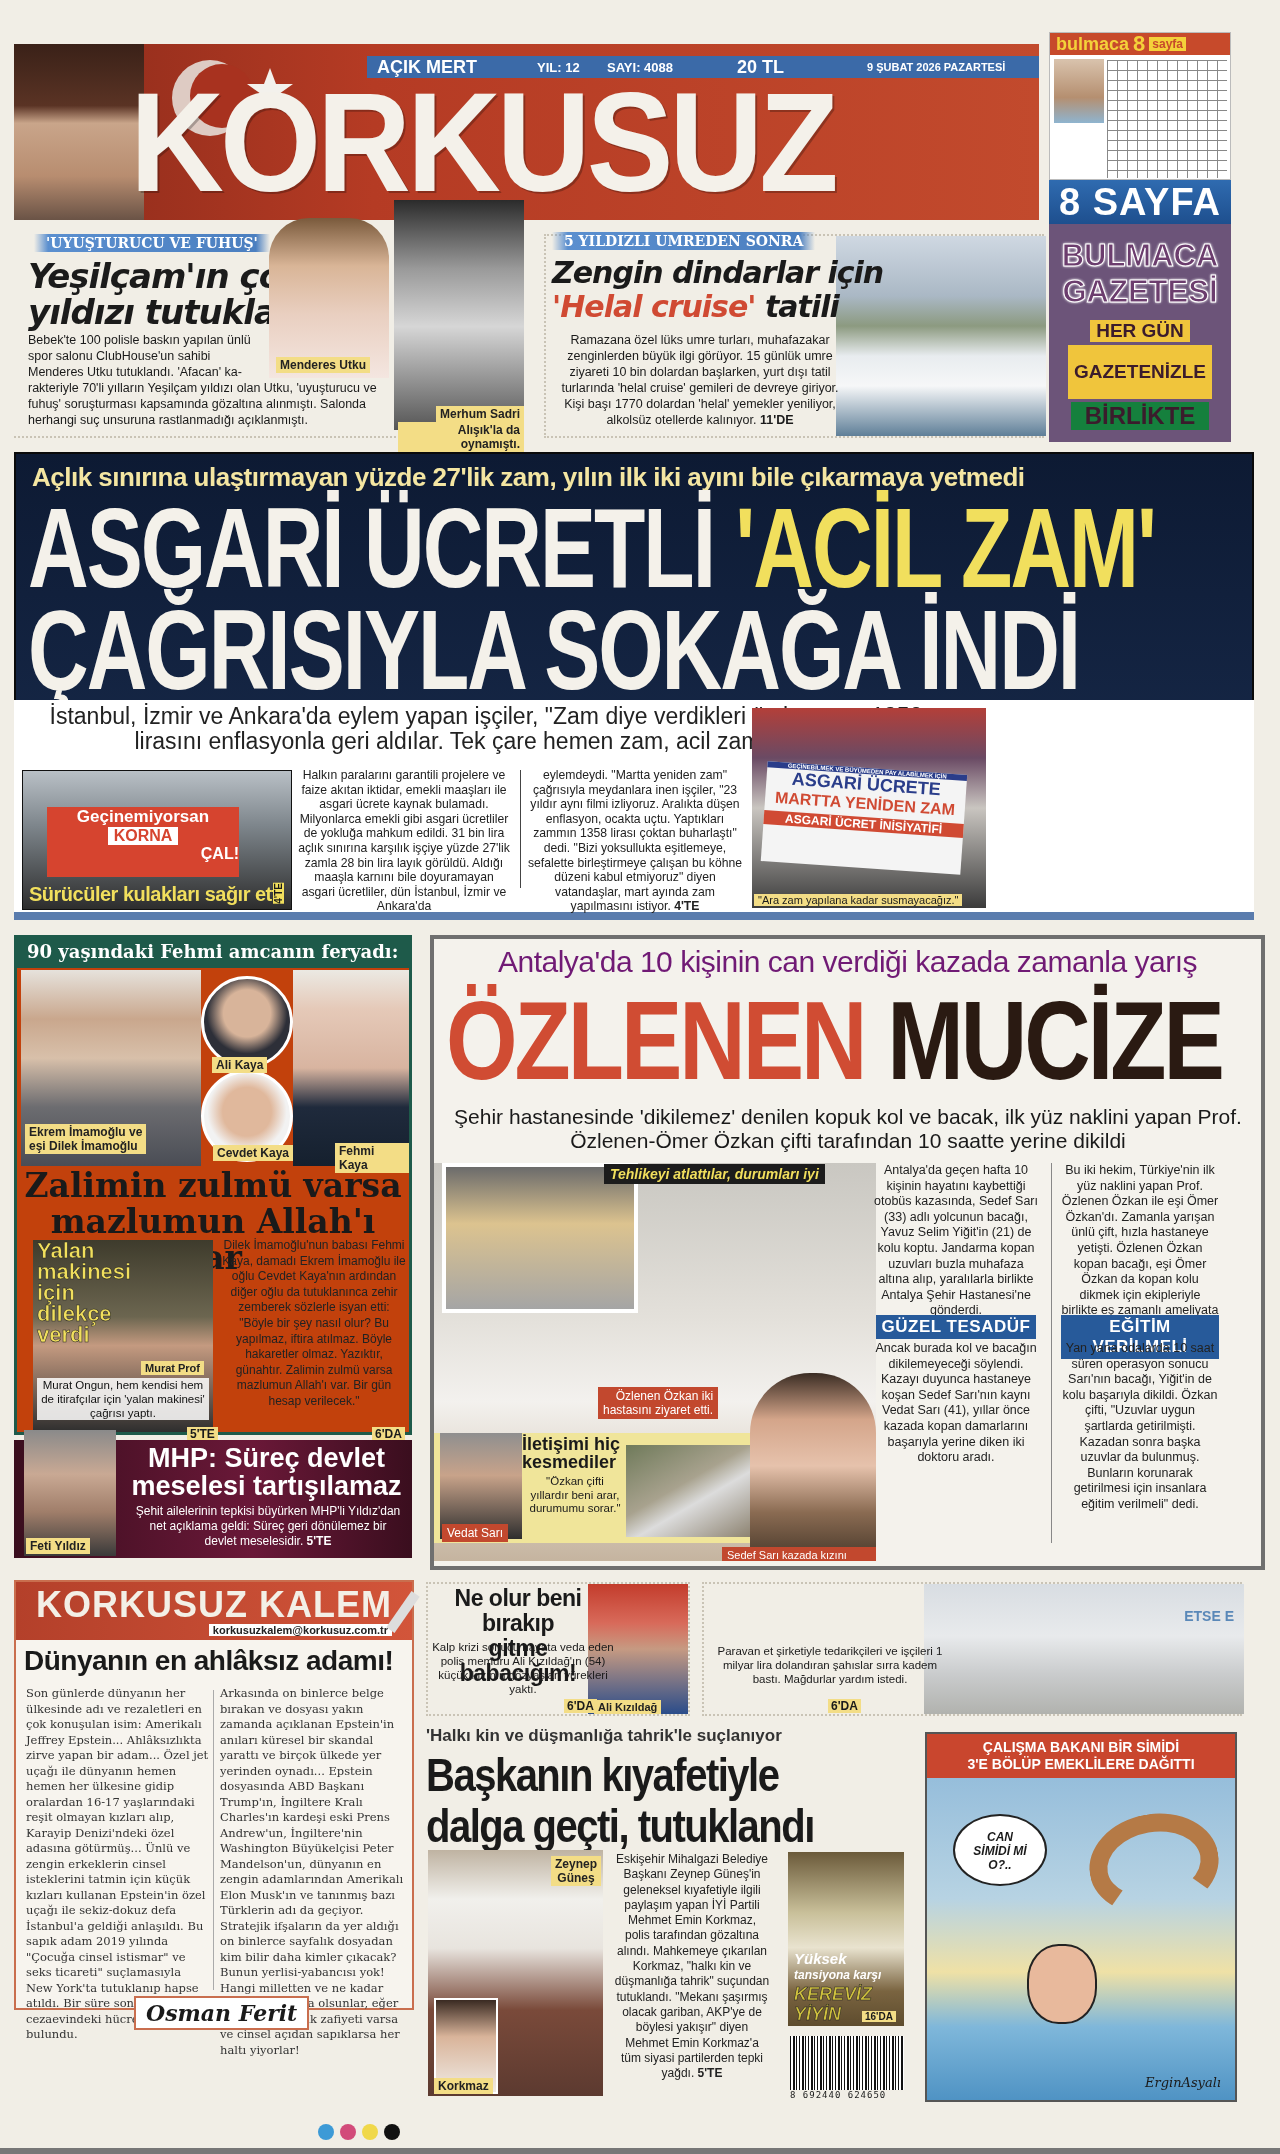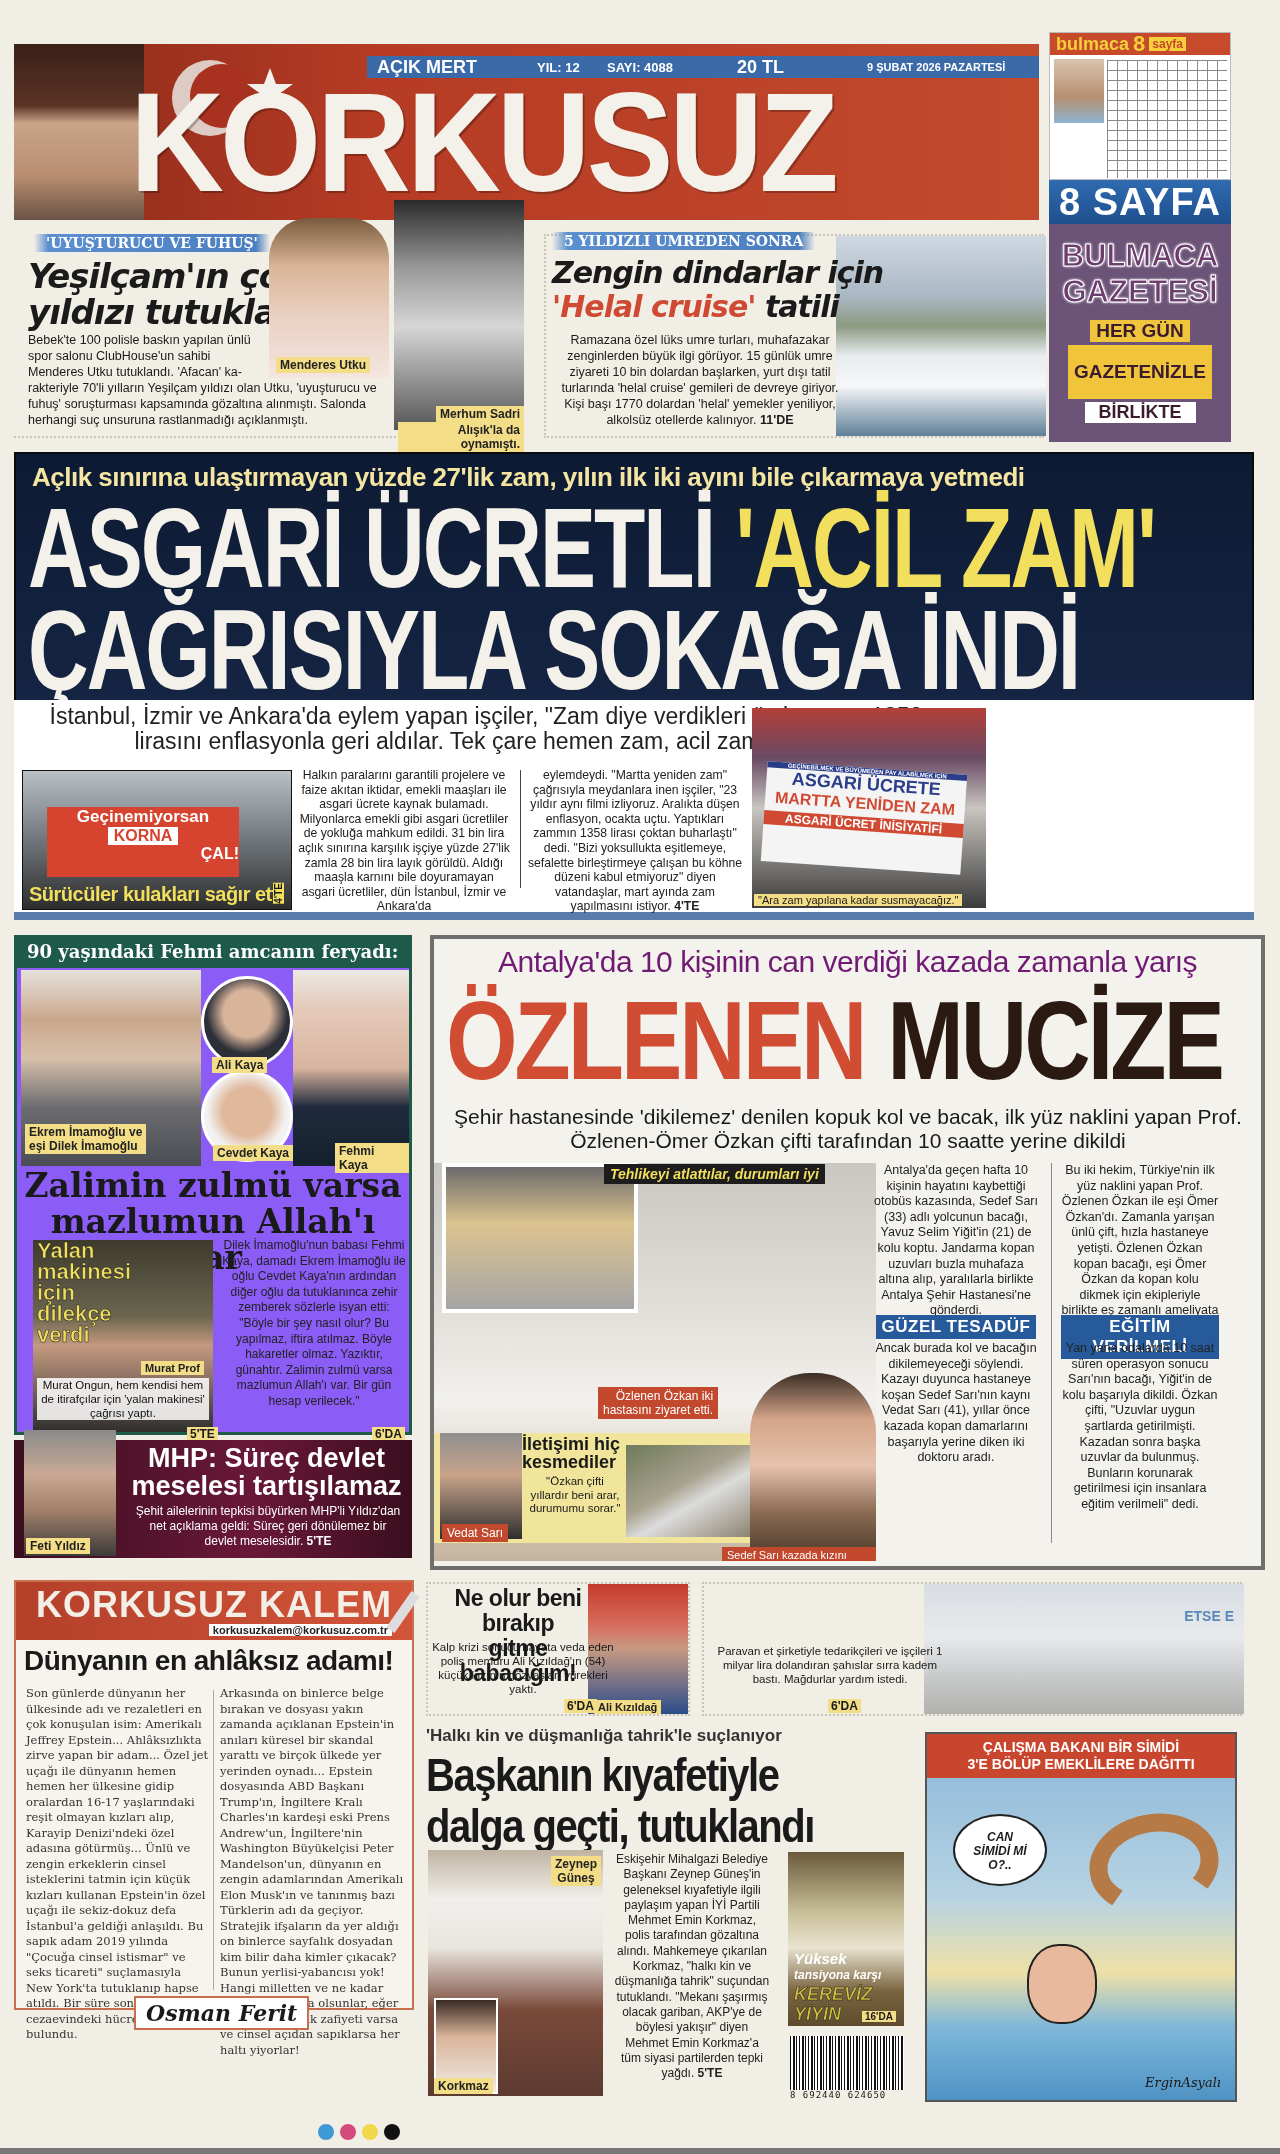--- a/index.html
+++ b/index.html
@@ -25,21 +25,21 @@
   #puzzle-panel { left: 1049px; top: 180px; width: 182px; height: 262px; background: #6c5479; }
 
   
   .kicker-blue { background: linear-gradient(90deg,transparent 0,#5b8fcf 6%,#4b7fc0 94%,transparent 100%); color:#fff; font-family: "DejaVu Serif",serif; font-weight:700; font-size: 14px; padding: 1px 12px; display:inline-block; }
   .headline-it { font-family: "DejaVu Sans", sans-serif; font-weight: 900; font-style: italic; letter-spacing: -1px; }
 
   #main-band { left: 14px; top: 452px; width: 1240px; height: 468px; background: linear-gradient(180deg,#0d1a33 0%,#152645 60%,#243a60 100%); border: 2px solid #0a0a0a; }
   .hugewhite { font-weight: 900; color: #f4f1ea; line-height: .9; letter-spacing: -2px; transform: scaleY(1.35); transform-origin: top left; white-space: nowrap; }
   #subband { left: 14px; top: 700px; width: 1240px; height: 220px; background: #fff; border-bottom: 8px solid #5a7cad; }
 
-  #fehmi-box { left: 14px; top: 935px; width: 398px; height: 500px; border: 3px solid #1e5a4a; background:#8b5cf6; }
+  #fehmi-box { left: 14px; top: 935px; width: 398px; height: 500px; border: 3px solid #1e5a4a; background:#c2410c; }
   #mhp-box { left: 14px; top: 1440px; width: 398px; height: 118px; background: linear-gradient(90deg,#3a0e1e,#6a1838 60%,#3a0e1e); }
 
   #antalya-box { left: 430px; top: 935px; width: 835px; height: 635px; border: 4px solid #6f6f6f; background: #f4f2ec; }
   .bluebar { background: #275a9a; color: #fff; font-weight: 700; font-size: 17px; text-align:center; padding: 2px 0; letter-spacing: .5px; }
   .col-text { font-size: 12.5px; line-height: 15.6px; text-align: center; color:#222; }
 
   #kalem-box { left: 14px; top: 1580px; width: 400px; height: 430px; border: 2px solid #c96e4e; background: #f7f4ee; }
   #kalem-head { left: 16px; top: 1582px; width: 396px; height: 58px; background: linear-gradient(90deg,#b4402a,#d2553a); }
   .kalem-col { font-family: "DejaVu Serif", serif; font-size: 11.5px; line-height: 15.5px; color:#333; }
 
@@ -74,21 +74,21 @@
   <div style="position:absolute;left:4px;top:26px;width:50px;height:64px;background:linear-gradient(180deg,#d9c3ad,#b58f70 60%,#8fb4cf);"></div>
 </div>
 <div class="abs" id="puzzle-grid"></div>
 <div class="abs" id="puzzle-panel">
   <div style="background:linear-gradient(180deg,#2f6bb0,#1e4f8e);color:#fff;font-weight:900;font-size:38px;text-align:center;letter-spacing:1px;height:44px;line-height:44px;">8 SAYFA</div>
   <div style="color:#6c3d6e;font-weight:900;font-size:31px;text-align:center;margin-top:14px;-webkit-text-stroke:1px #fff;text-shadow:0 0 3px #fff,0 0 3px #fff;">BULMACA</div>
   <div style="color:#6c3d6e;font-weight:900;font-size:31px;text-align:center;-webkit-text-stroke:1px #fff;text-shadow:0 0 3px #fff,0 0 3px #fff;">GAZETESİ</div>
   <div style="text-align:center;margin-top:10px;">
     <div style="display:inline-block;background:#f0c53c;color:#3b1c2c;font-weight:900;font-size:19px;padding:0 6px;">HER GÜN</div><br>
     <div style="display:inline-block;background:#f0c53c;color:#3b1c2c;font-weight:900;font-size:19px;padding:16px 6px;margin-top:3px;">GAZETENİZLE</div><br>
-    <div style="display:inline-block;background:#ffffff;color:#3b1c2c;font-weight:900;font-size:18px;padding:0 14px;margin-top:3px;">BİRLİKTE</div>
+    <div style="display:inline-block;background:#15803d;color:#3b1c2c;font-weight:900;font-size:24px;padding:0 14px;margin-top:3px;">BİRLİKTE</div>
   </div>
 </div>
 
 <div class="abs dotted" style="left:14px;top:228px;width:510px;height:210px;border-left:none;border-top:none;border-right:none;">
   <div class="abs" style="left:20px;top:6px;"><span class="kicker-blue">'UYUŞTURUCU VE FUHUŞ'</span></div>
   <div class="abs headline-it" style="left:14px;top:30px;font-size:34px;line-height:36px;color:#1b1b1b;">
     <div>Yeşilçam'ın çocuk</div>
     <div>yıldızı tutuklandı</div>
   </div>
   <div class="abs" style="left:14px;top:104px;width:230px;font-size:12.5px;line-height:16px;">Bebek'te 100 polisle baskın yapılan ünlü spor salonu ClubHouse'un sahibi Menderes Utku tutuklandı. 'Afacan' ka-</div>

